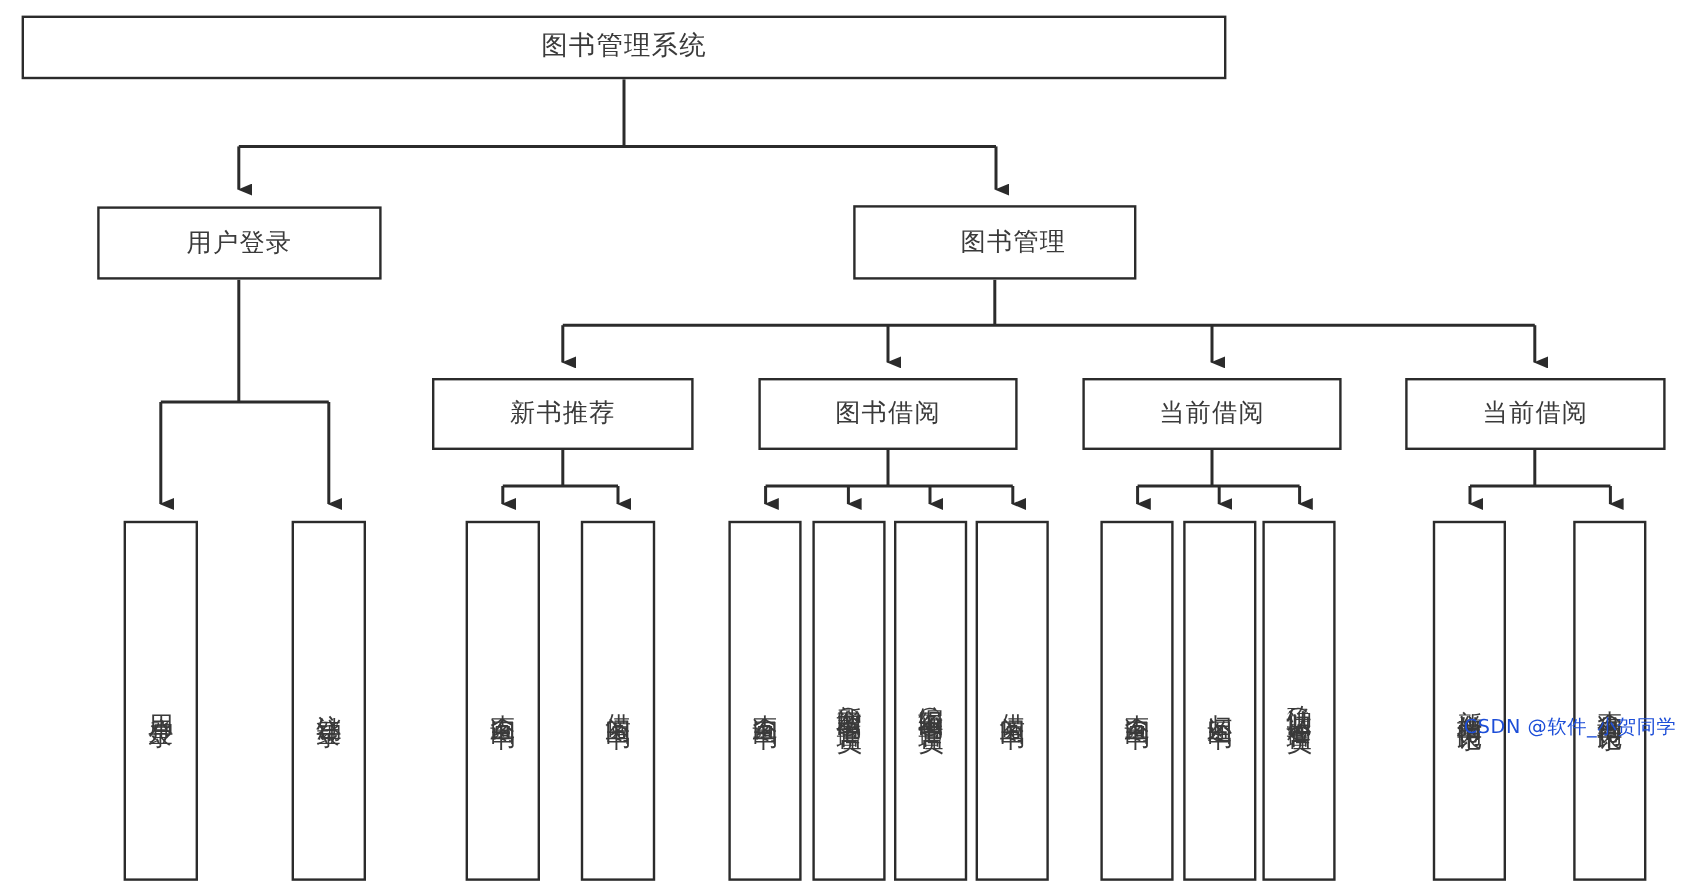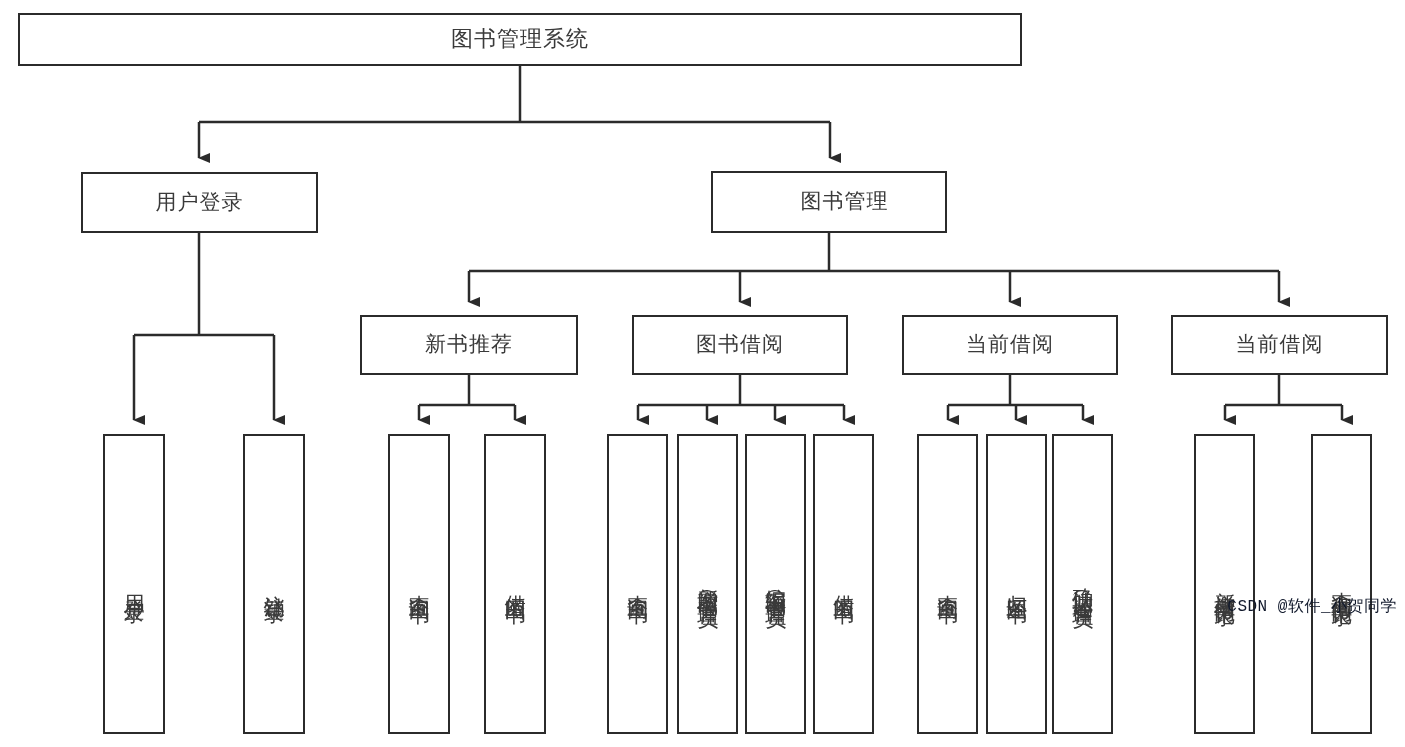--- a/index.html
+++ b/index.html
@@ -11,21 +11,21 @@
         border:2.5px solid #2b2b2b;display:flex;align-items:center;
         justify-content:center;color:#3a3a3a;}
   .node.h{ }
   .node.h .lbl{font-size:21px;line-height:1.1;white-space:nowrap;letter-spacing:1px;}
   .node.v{align-items:center;justify-content:center;}
   .node.v .lbl{writing-mode:vertical-rl;text-orientation:upright;
      font-size:21px;line-height:1.25;letter-spacing:3px;white-space:nowrap;
      max-height:100%;}
   .node.root .lbl{font-size:22px;}
   #watermark{position:absolute;right:8px;bottom:4px;font-size:16px;
-     color:#0f172a;white-space:nowrap;letter-spacing:0.5px;font-family:Liberation Mono, monospace;}
+     color:#1d4ed8;white-space:nowrap;letter-spacing:0.5px;}
 </style>
 </head>
 <body>
 
 <div id="diagram-root">
 
   <svg id="wires" viewBox="0 0 1405 747" xmlns="http://www.w3.org/2000/svg">
     <defs>
       <marker id="arrowhead" markerWidth="10" markerHeight="12" refX="5" refY="11" orient="auto" markerUnits="userSpaceOnUse">
         <polygon points="0,0 10,0 5,12" fill="#2b2b2b"></polygon>

